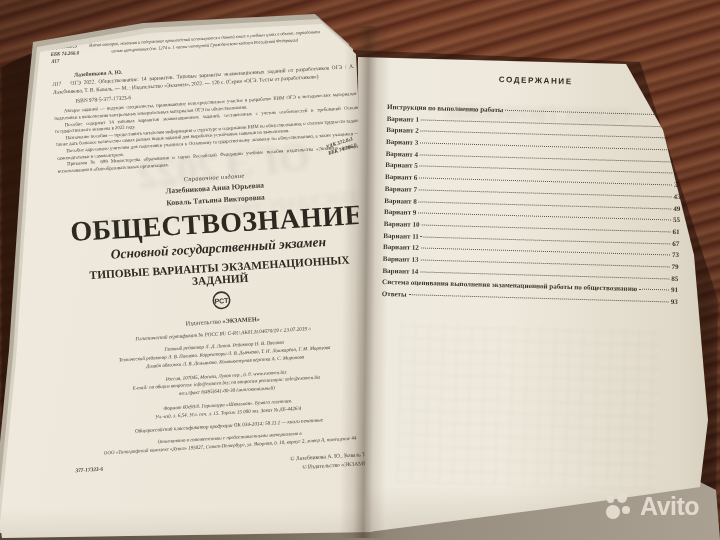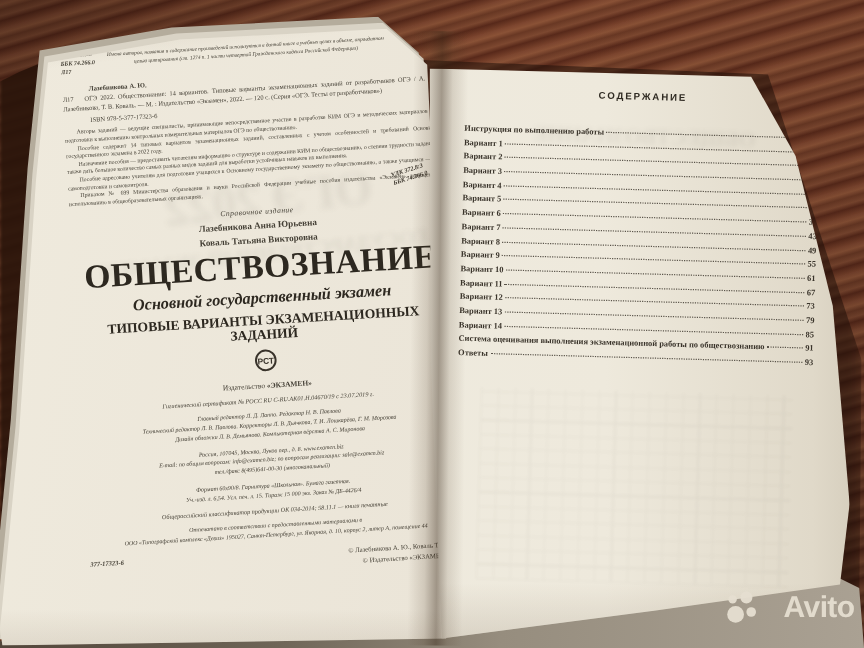--- a/index.html
+++ b/index.html
@@ -74,21 +74,21 @@
                repeating-linear-gradient(90deg,#55504a 0 1px,transparent 1px 14px);
     filter:blur(1.5px);}
   .toc-heading{font-family:"Liberation Sans",sans-serif;font-size:8px;font-weight:700;
     letter-spacing:1.6px;text-align:center;margin-bottom:22px;color:#2f2a22;}
   .toc-row{display:flex;align-items:baseline;margin-bottom:3.7px;}
   .toc-label{font-size:7px;font-weight:600;white-space:nowrap;}
   .toc-dots{flex:1;margin:0 2px;border-bottom:1px dotted #5a544a;transform:translateY(-1.5px);}
   .toc-page{font-size:7px;font-weight:600;}
   .toc-row:nth-last-of-type(2){margin-top:2.5px;}
   
-  .avito{position:absolute;left:606px;top:492px;display:flex;align-items:center;gap:21px;
+  .avito{position:absolute;left:606px;top:492px;display:flex;align-items:center;gap:8px;
     font-family:"Liberation Sans",sans-serif;opacity:.95;}
   .avito-mark{position:relative;width:26px;height:27px;}
   .avito-mark i{position:absolute;border-radius:50%;background:#e6dfd1;}
   .av-c1{width:7px;height:7px;left:1px;top:3px;}
   .av-c2{width:10px;height:10px;left:11px;top:0px;}
   .av-c3{width:14px;height:14px;left:0px;top:12px;}
   .av-c4{width:8px;height:8px;left:16px;top:13px;}
   .avito-text{font-size:25px;font-weight:700;color:#e6dfd1;letter-spacing:-.5px;}
 </style>
 </head>

